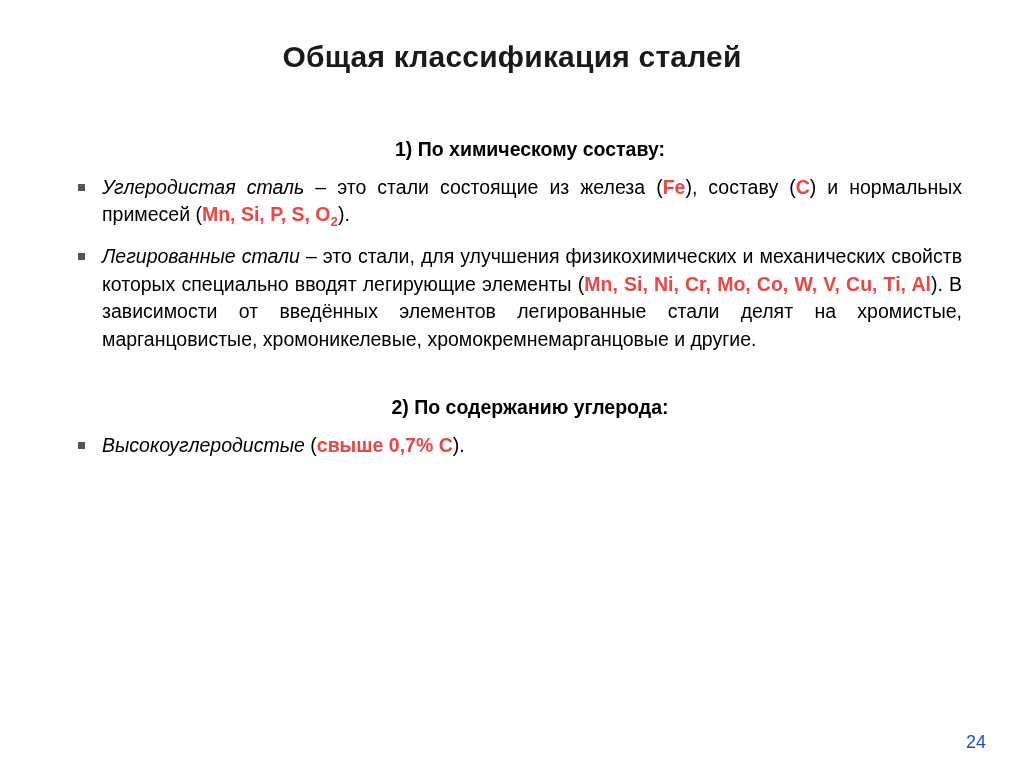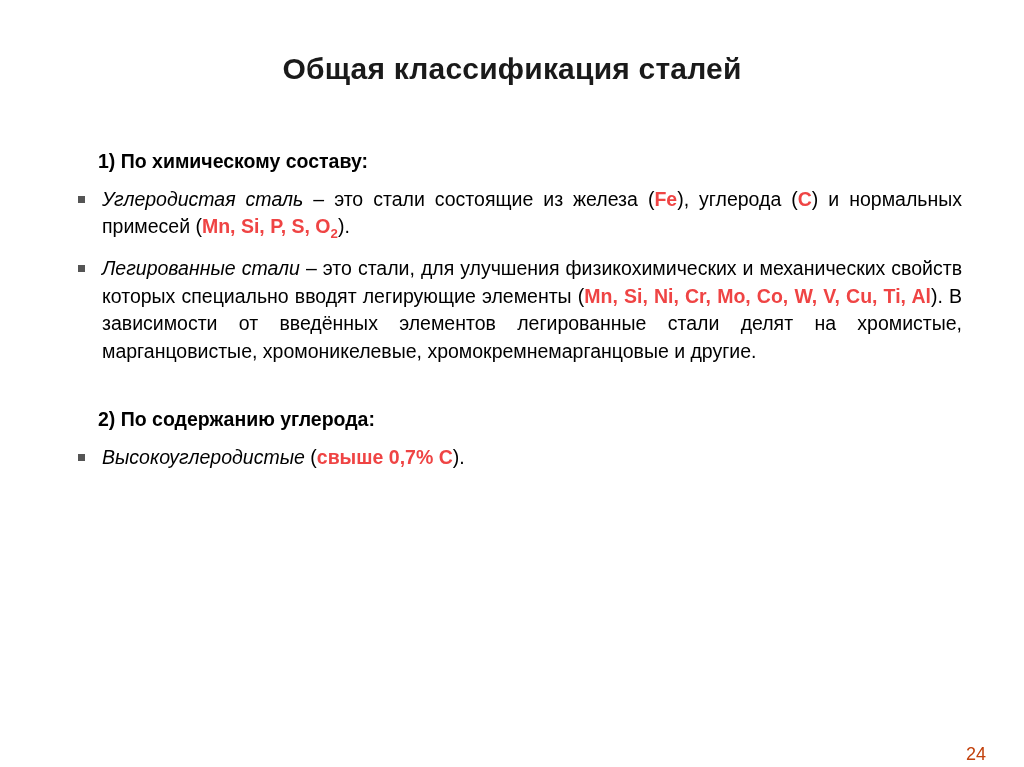--- a/index.html
+++ b/index.html
@@ -19,35 +19,36 @@
     position: relative;
     width: 1024px;
     height: 767px;
     box-sizing: border-box;
   }
   .slide-title {
     text-align: center;
     font-size: 30px;
     font-weight: bold;
     color: #1a1a1a;
-    margin: 16px;
+    margin: 4px;
     padding-top: 36px;
     letter-spacing: 0.2px;
   }
   .content {
     margin-top: 62px;
     padding: 0 62px 0 70px;
     font-size: 19.5px;
     line-height: 1.42;
   }
   .section-head {
     font-weight: bold;
     font-size: 19.5px;
     margin: 0 0 10px 28px;
     color: #000;
+    text-align: center;
   }
   .section-head.second {
     margin-top: 40px;
   }
   ul.bullets {
     list-style: none;
     margin: 0;
     padding: 0;
   }
   ul.bullets > li {
@@ -81,38 +82,38 @@
   }
   sub {
     font-size: 0.68em;
     vertical-align: sub;
   }
   .page-number {
     position: absolute;
     right: 38px;
     bottom: 18px;
     font-size: 18px;
-    color: #c2410c;
+    color: #1d4ed8;
   }
 </style>
 </head>
 <body>
 
 <div class="slide">
 
   <h1 class="slide-title">Общая классификация сталей</h1>
 
   <div class="content">
 
     <div class="section-head">1) По химическому составу:</div>
 
     <ul class="bullets spaced">
 
       <li>
-        <span class="it">Углеродистая сталь</span><span> – это стали состоящие из железа (</span><span class="red">Fe</span><span>), углерода (</span><span class="red">C</span><span>) и нормальных примесей (</span><span class="red"><span>Mn, Si, P, S, O</span><sub>2</sub></span><span>).</span>
+        <span class="it">Углеродистая сталь</span><span> – это стали состоящие из железа (</span><span class="red">Fe</span><span>), составу (</span><span class="red">C</span><span>) и нормальных примесей (</span><span class="red"><span>Mn, Si, P, S, O</span><sub>2</sub></span><span>).</span>
       </li>
 
       <li>
         <span class="it">Легированные стали</span><span> – это стали, для улучшения физикохимических и механических свойств которых специально вводят легирующие элементы (</span><span class="red">Mn, Si, Ni, Cr, Mo, Co, W, V, Cu, Ti, Al</span><span>). В зависимости от введённых элементов легированные стали делят на </span><span class="red-plain">хромистые</span><span>, </span><span class="red-plain">марганцовистые</span><span>, </span><span class="red-plain">хромоникелевые</span><span>, </span><span class="red-plain">хромокремнемарганцовые</span><span> и другие.</span>
       </li>
 
     </ul>
 
     <div class="section-head second">2) По содержанию углерода:</div>
 

